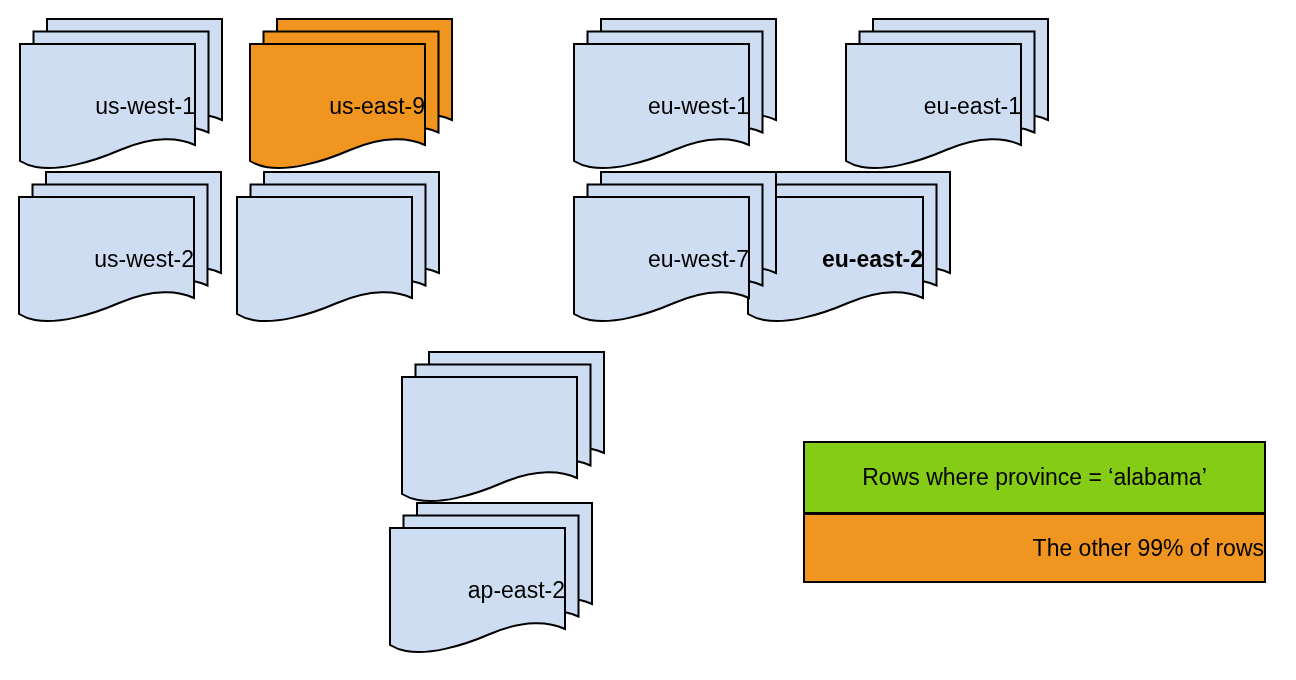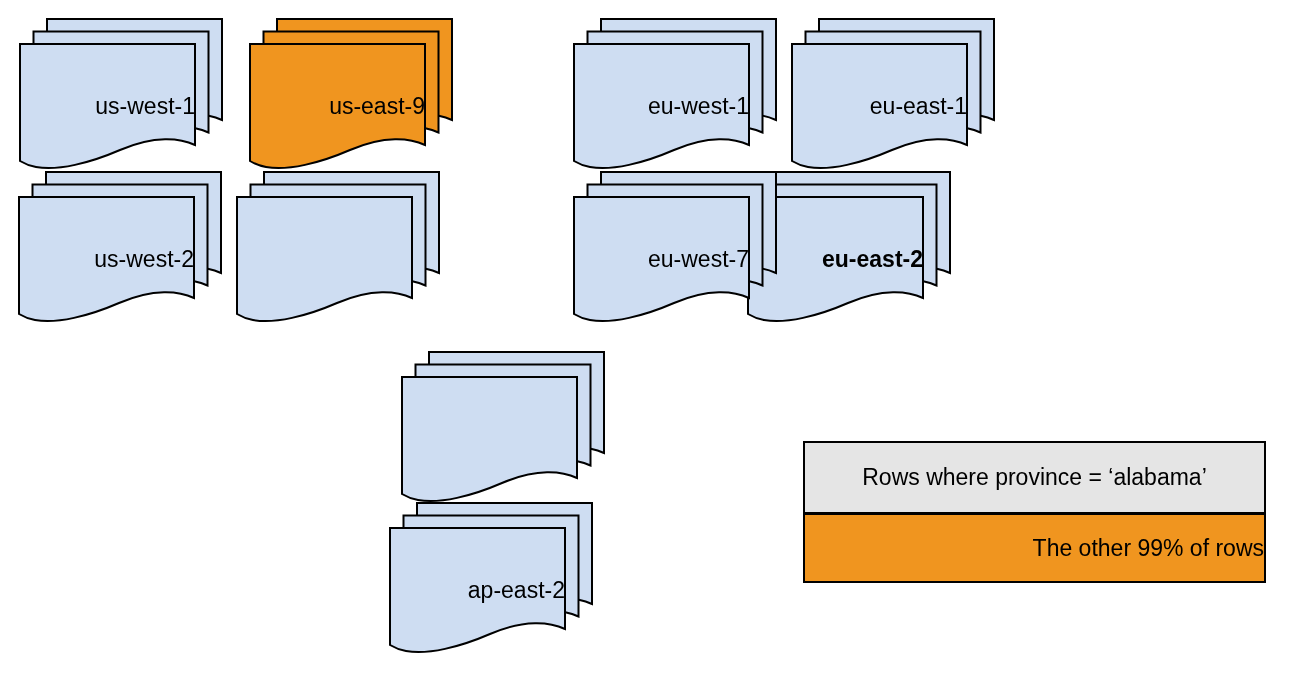--- a/index.html
+++ b/index.html
@@ -49,21 +49,21 @@
     <div class="stack-label">us-east-9</div>
   </div>
       <div class="stack" style="left: 572px; top: 17px; z-index: 98;">
     <svg width="208" height="158" viewBox="0 0 208 158">
       <path transform="translate(27,0)" stroke-width="2" stroke-linejoin="miter" d="M2 2H177V103C162 96 137 93 102 108C72 121 40 129 18 125C12 124 7 122 2 119Z" fill="#CEDDF2" stroke="#000000"></path>
       <path transform="translate(13.5,12.5)" stroke-width="2" stroke-linejoin="miter" d="M2 2H177V103C162 96 137 93 102 108C72 121 40 129 18 125C12 124 7 122 2 119Z" fill="#CEDDF2" stroke="#000000"></path>
       <path transform="translate(0,25)" stroke-width="2" stroke-linejoin="miter" d="M2 2H177V103C162 96 137 93 102 108C72 121 40 129 18 125C12 124 7 122 2 119Z" fill="#CEDDF2" stroke="#000000"></path>
     </svg>
     <div class="stack-label">eu-west-1</div>
   </div>
-      <div class="stack" style="left: 790px; top: 17px; z-index: 97;">
+      <div class="stack" style="left: 844px; top: 17px; z-index: 97;">
     <svg width="208" height="158" viewBox="0 0 208 158">
       <path transform="translate(27,0)" stroke-width="2" stroke-linejoin="miter" d="M2 2H177V103C162 96 137 93 102 108C72 121 40 129 18 125C12 124 7 122 2 119Z" fill="#CEDDF2" stroke="#000000"></path>
       <path transform="translate(13.5,12.5)" stroke-width="2" stroke-linejoin="miter" d="M2 2H177V103C162 96 137 93 102 108C72 121 40 129 18 125C12 124 7 122 2 119Z" fill="#CEDDF2" stroke="#000000"></path>
       <path transform="translate(0,25)" stroke-width="2" stroke-linejoin="miter" d="M2 2H177V103C162 96 137 93 102 108C72 121 40 129 18 125C12 124 7 122 2 119Z" fill="#CEDDF2" stroke="#000000"></path>
     </svg>
     <div class="stack-label">eu-east-1</div>
   </div>
       <div class="stack" style="left: 17px; top: 170px; z-index: 96;">
     <svg width="208" height="158" viewBox="0 0 208 158">
       <path transform="translate(27,0)" stroke-width="2" stroke-linejoin="miter" d="M2 2H177V103C162 96 137 93 102 108C72 121 40 129 18 125C12 124 7 122 2 119Z" fill="#CEDDF2" stroke="#000000"></path>
@@ -106,20 +106,20 @@
     <svg width="208" height="158" viewBox="0 0 208 158">
       <path transform="translate(27,0)" stroke-width="2" stroke-linejoin="miter" d="M2 2H177V103C162 96 137 93 102 108C72 121 40 129 18 125C12 124 7 122 2 119Z" fill="#CEDDF2" stroke="#000000"></path>
       <path transform="translate(13.5,12.5)" stroke-width="2" stroke-linejoin="miter" d="M2 2H177V103C162 96 137 93 102 108C72 121 40 129 18 125C12 124 7 122 2 119Z" fill="#CEDDF2" stroke="#000000"></path>
       <path transform="translate(0,25)" stroke-width="2" stroke-linejoin="miter" d="M2 2H177V103C162 96 137 93 102 108C72 121 40 129 18 125C12 124 7 122 2 119Z" fill="#CEDDF2" stroke="#000000"></path>
     </svg>
     <div class="stack-label">ap-east-2</div>
   </div>
     </div>
 
   <div class="legend">
-    <div class="legend-row first" style="background-color: #e5e5e5;">
+    <div class="legend-row first" style="background-color: #84cc16;">
       <span>Rows where province = ‘alabama’</span>
     </div>
     <div class="legend-row second" style="background-color: rgb(240, 149, 31);">
       <span>The other 99% of rows</span>
     </div>
   </div>
 </div>
 
 </body></html>

